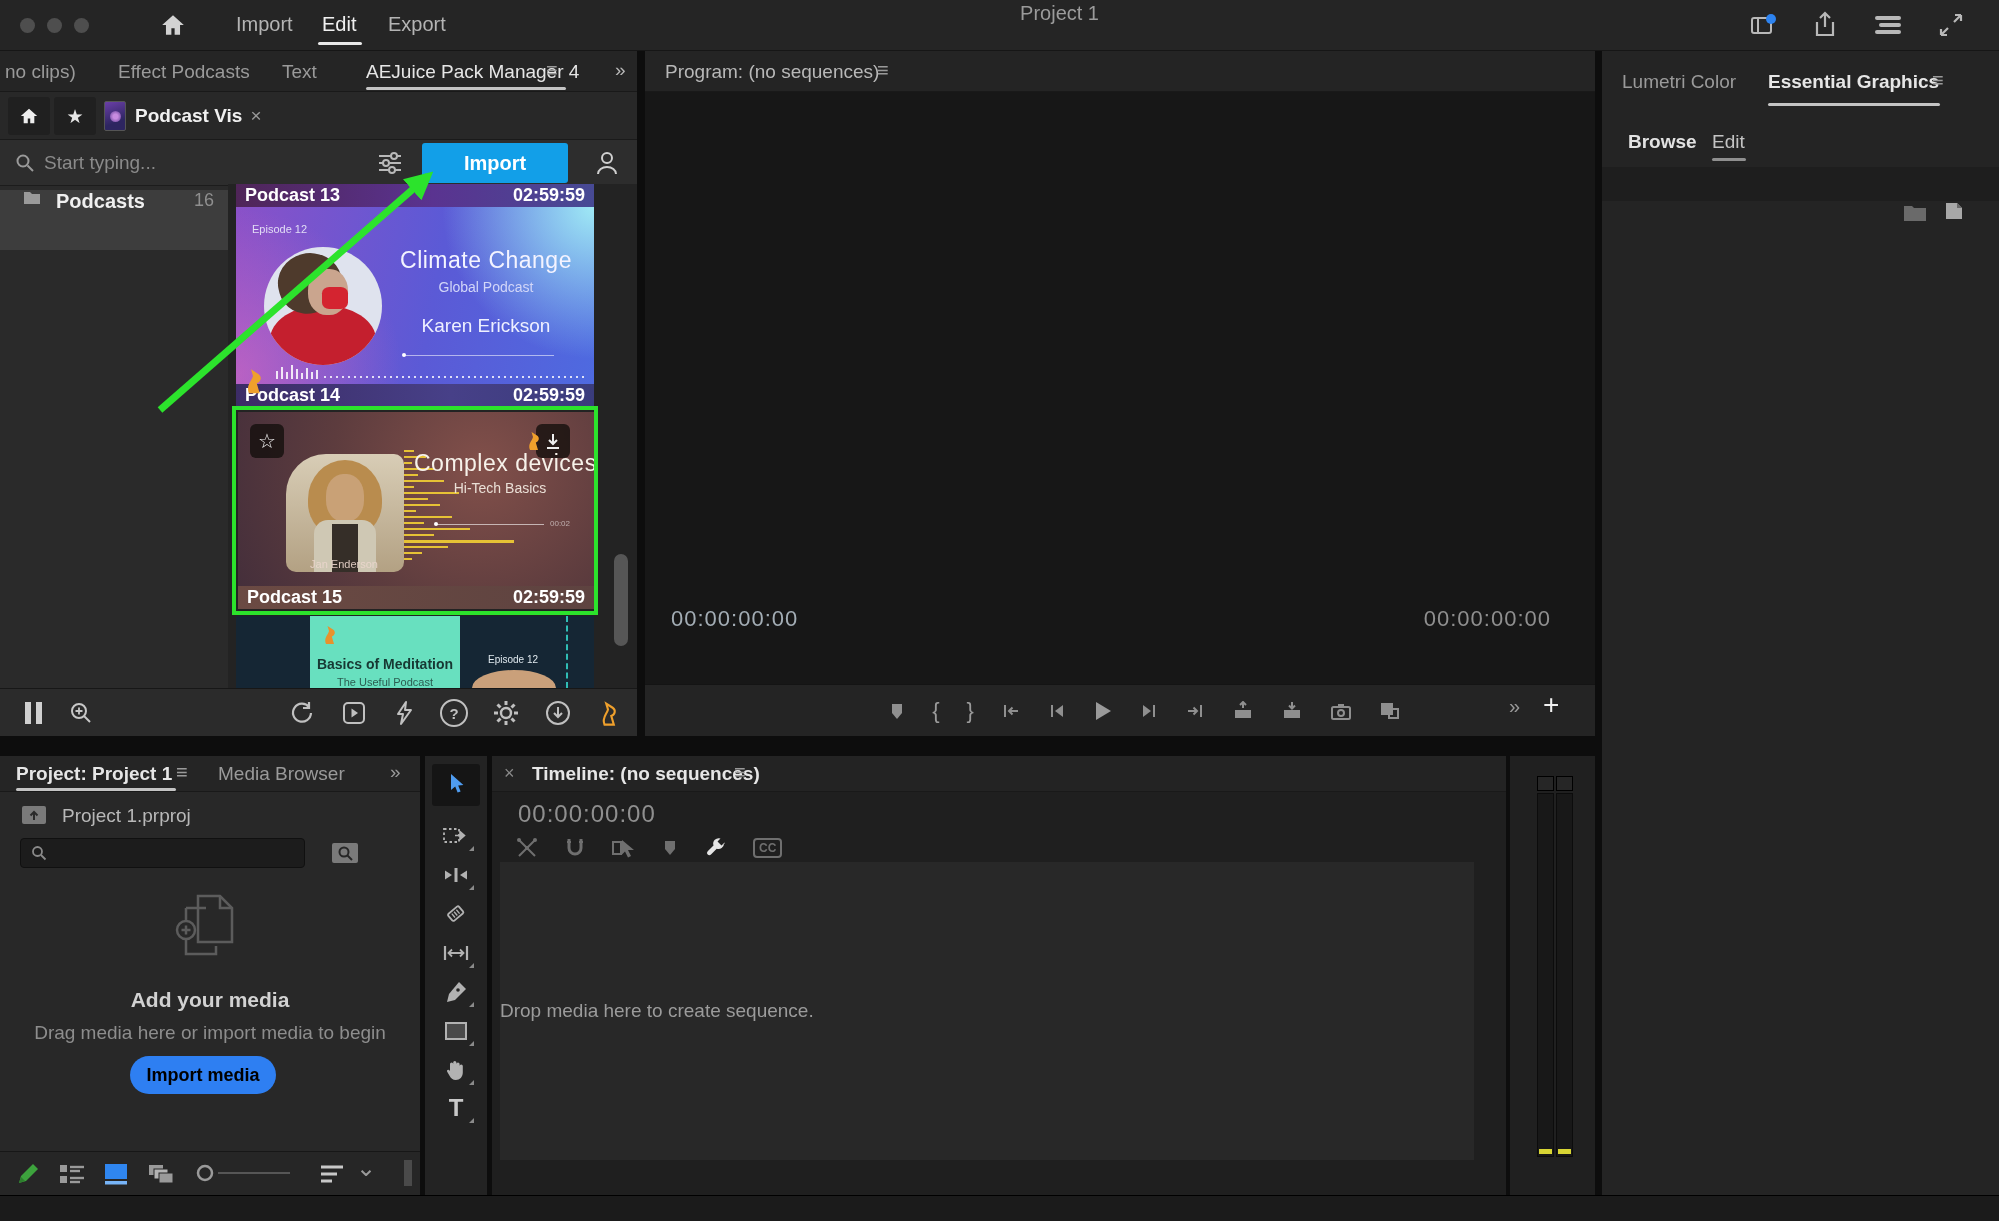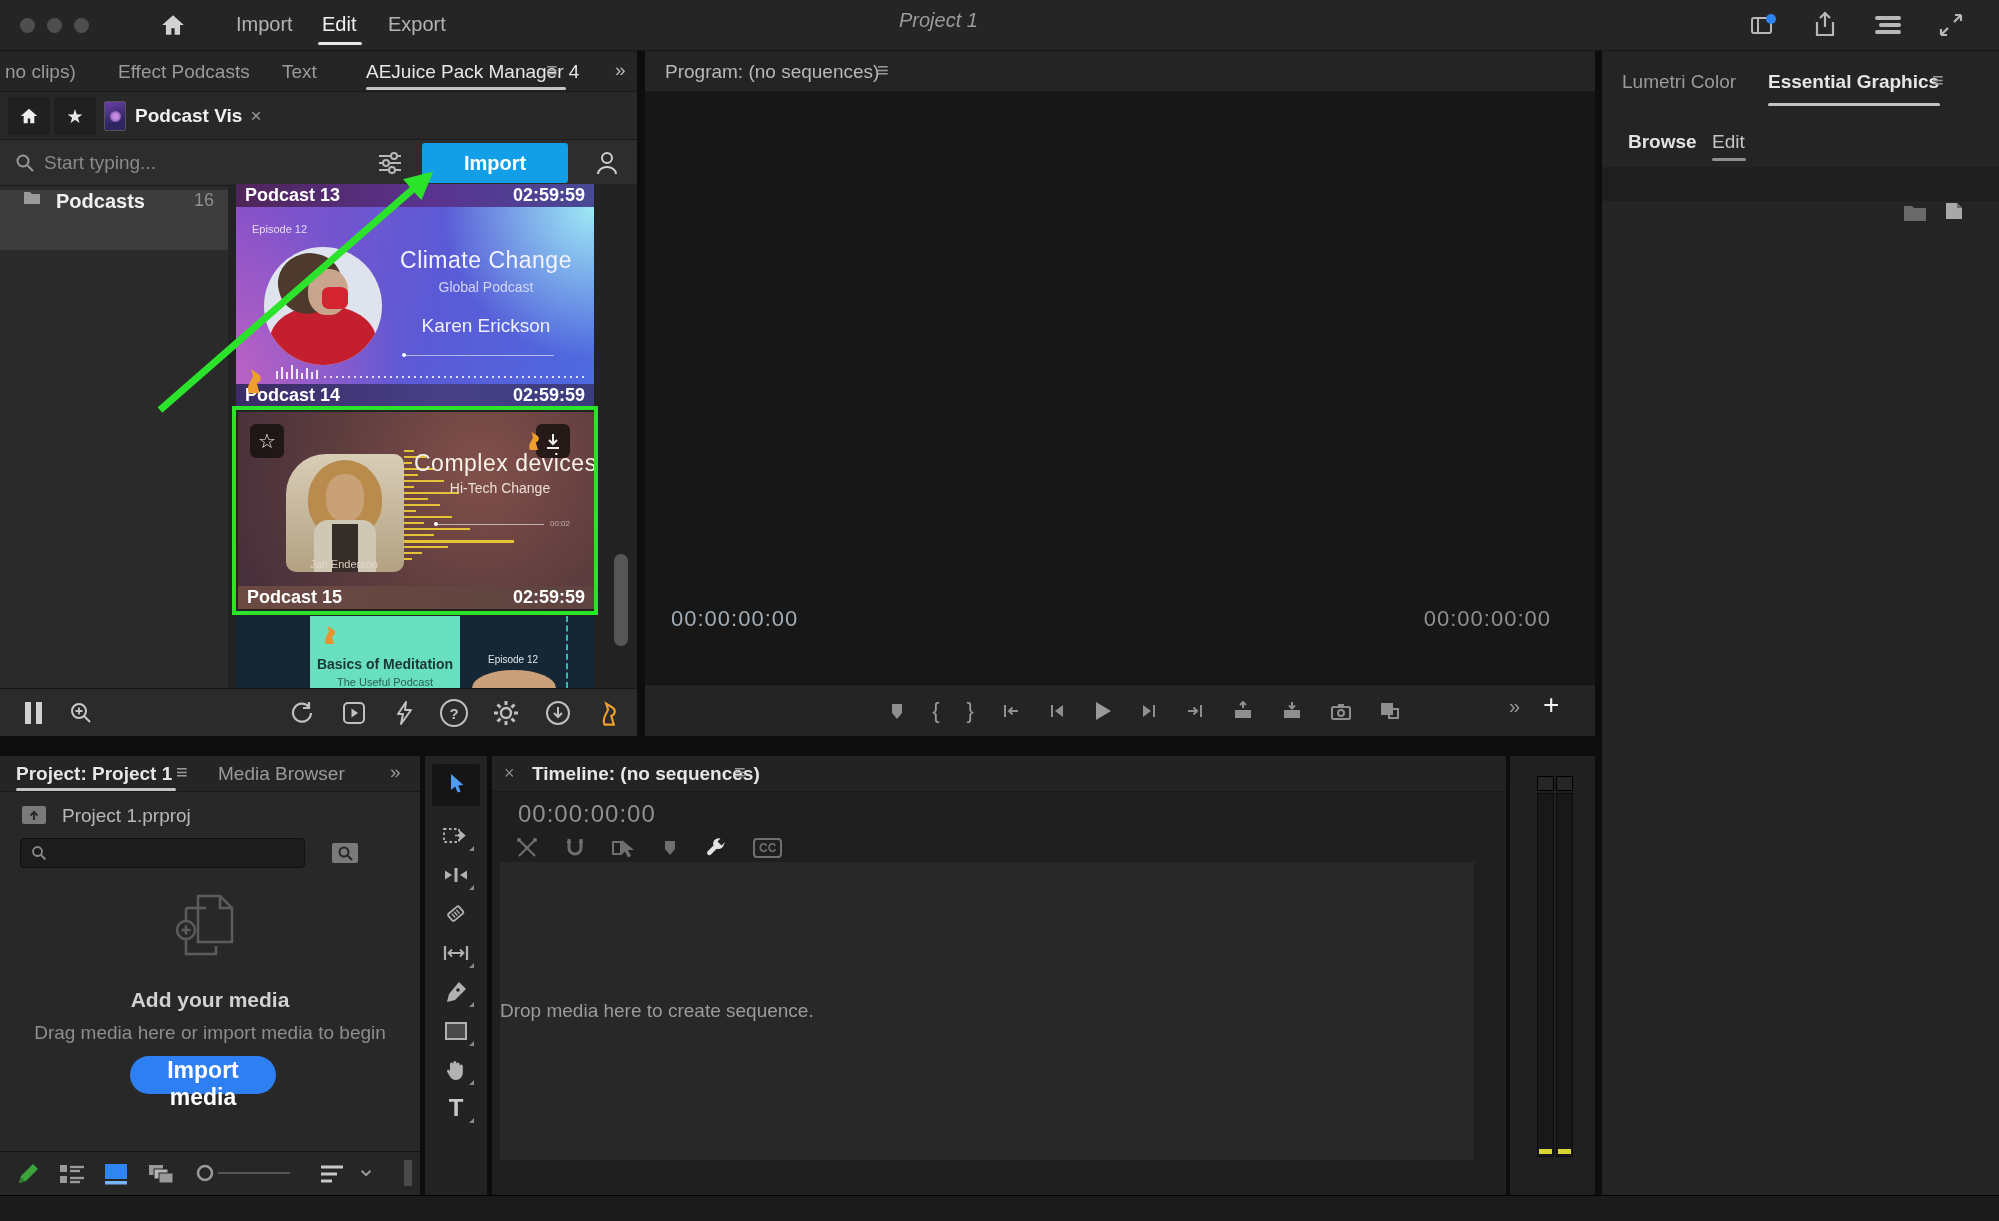--- a/index.html
+++ b/index.html
@@ -39,21 +39,21 @@
   .aj-side{left:0;top:94px;width:228px;height:502px;background:#2a2a2a;}
   .aj-folder-row{left:0;top:4px;width:228px;height:60px;background:#3d3d3d;display:flex;}
   .aj-list{left:228px;top:92px;width:409px;height:504px;background:#232323;overflow:hidden;}
   .itembar{display:flex;align-items:center;justify-content:space-between;padding:0 9px;color:#fff;font-weight:bold;font-size:18px;}
   .aj-bottom{left:0;top:596px;width:637px;height:48px;background:#2b2b2b;border-top:1px solid #171717;}
   .thumb{overflow:hidden;}
 
   
   .proj{left:0;top:756px;width:420px;height:439px;background:#282828;}
   .search{background:#1c1c1c;border:1px solid #101010;border-radius:4px;display:flex;align-items:center;}
-  .pill{background:#2e7ff2;color:#ffffff;font-weight:bold;font-size:23px;border:none;border-radius:19px;}
+  .pill{background:#2e7ff2;color:#000000;font-weight:bold;font-size:18px;border:none;border-radius:19px;}
 
   
   .tools{left:425px;top:756px;width:62px;height:439px;background:#232323;}
   .tool{position:absolute;left:7px;width:48px;height:36px;display:flex;align-items:center;justify-content:center;color:#b2b2b2;}
   .fly{position:absolute;right:6px;bottom:3px;width:0;height:0;border-left:5px solid transparent;border-bottom:5px solid #8a8a8a;}
 
   
   .tl{left:492px;top:756px;width:1014px;height:439px;background:#1f1f1f;}
   .tl-drop{left:8px;top:106px;width:974px;height:298px;background:#282828;display:flex;align-items:center;justify-content:flex-start;}
 
@@ -85,21 +85,21 @@
     <div class="p light" style="left:74px;top:18px;"></div>
     <div class="p ib" style="left:158px;top:11px;width:30px;height:28px;color:#d2d2d2;">
       <svg width="26" height="24" viewBox="0 0 24 22">
           <path d="M12 2 L2 11 h3.5 v9 h5 v-6 h3 v6 h5 v-9 H22 Z" fill="currentColor"></path>
         </svg>
     </div>
     <span class="p txt menuitem" style="left:236px;top:13px;">Import</span>
     <span class="p txt menuitem active" style="left:322px;top:13px;">Edit</span>
     <div class="p menu-underline" style="left:318px;top:42px;width:44px;"></div>
     <span class="p txt menuitem" style="left:388px;top:13px;">Export</span>
-    <span class="p txt" style="left:899px;top:9px;width:200px;text-align:left;font-size:20px;color:#9b9b9b;font-style:italic;">Project 1</span>
+    <span class="p txt" style="left:899px;top:2px;width:200px;text-align:right;font-size:20px;color:#9b9b9b;">Project 1</span>
 
     <div class="p ib" style="left:1748px;top:11px;width:30px;height:28px;">
       <svg width="28" height="26" viewBox="0 0 28 26">
         <rect x="3" y="6" width="19" height="15" rx="2" fill="none" stroke="#b8b8b8" stroke-width="2"></rect>
         <line x1="9" y1="6" x2="9" y2="21" stroke="#b8b8b8" stroke-width="2"></line>
         <circle cx="22" cy="7" r="5" fill="#2d83f0"></circle>
       </svg>
     </div>
     <div class="p ib" style="left:1810px;top:10px;width:30px;height:30px;">
       <svg width="26" height="28" viewBox="0 0 26 28">
@@ -274,21 +274,21 @@
             <rect x="0" y="80" width="20" height="2"></rect>
               <rect x="0" y="86" width="66" height="2"></rect>
               <rect x="0" y="92" width="30" height="2"></rect>
             <rect x="0" y="98" width="110" height="3"></rect>
               <rect x="0" y="104" width="44" height="2"></rect>
               <rect x="0" y="110" width="18" height="2"></rect>
             <rect x="0" y="116" width="8" height="2"></rect>
           </g>
         </svg>
         <span class="p txt" style="left:176px;top:38px;width:172px;text-align:center;font-size:23px;color:#f7f2ea;letter-spacing:0.5px;">Complex devices</span>
-        <span class="p txt" style="left:176px;top:68px;width:172px;text-align:center;font-size:14px;color:#eadfd6;">Hi-Tech Change</span>
+        <span class="p txt" style="left:176px;top:68px;width:172px;text-align:center;font-size:14px;color:#eadfd6;">Hi-Tech Basics</span>
         <div class="p" style="left:198px;top:112px;width:108px;height:1px;background:rgba(255,255,255,0.6);"></div>
         <div class="p" style="left:196px;top:110px;width:4px;height:4px;border-radius:50%;background:#fff;"></div>
         <span class="p txt" style="left:312px;top:107px;font-size:8px;color:rgba(255,255,255,0.55);">00:02</span>
       </div>
 
       <div class="p itembar" style="left:10px;top:402px;width:356px;height:23px;background:linear-gradient(90deg,#6b4a43,#5e4340);">
         <span>Podcast 15</span>
         <span>02:59:59</span>
       </div>
 

